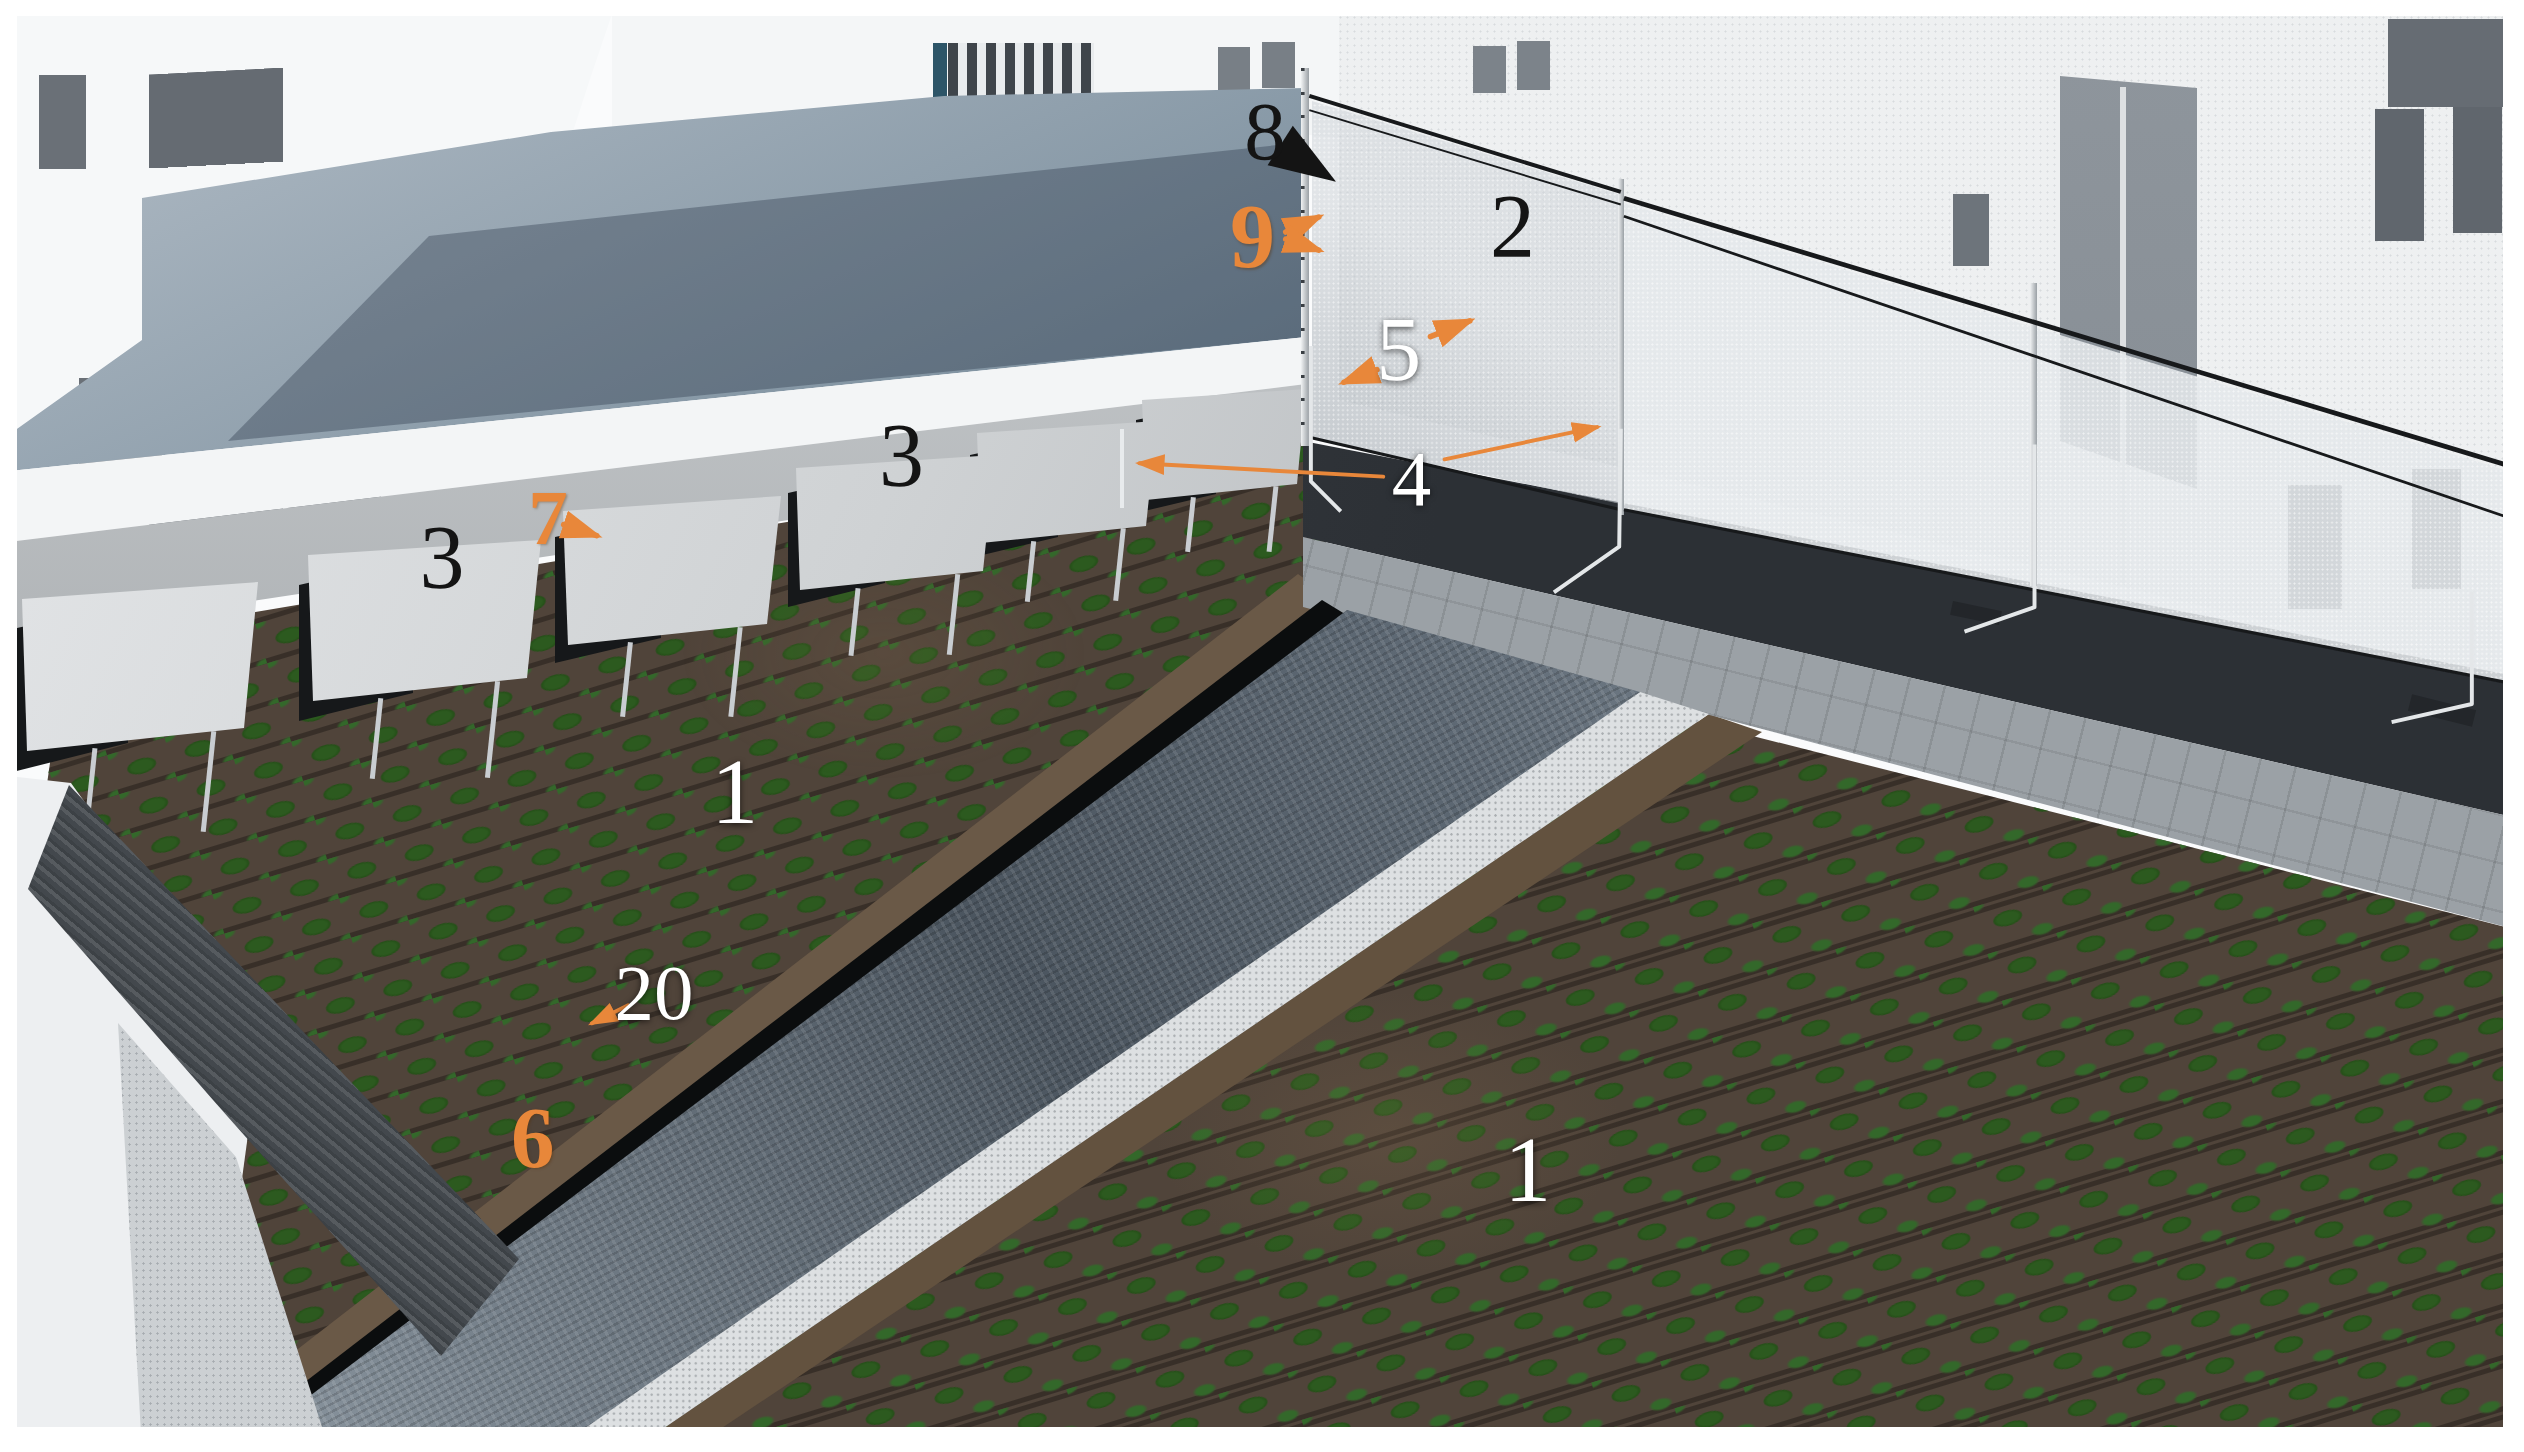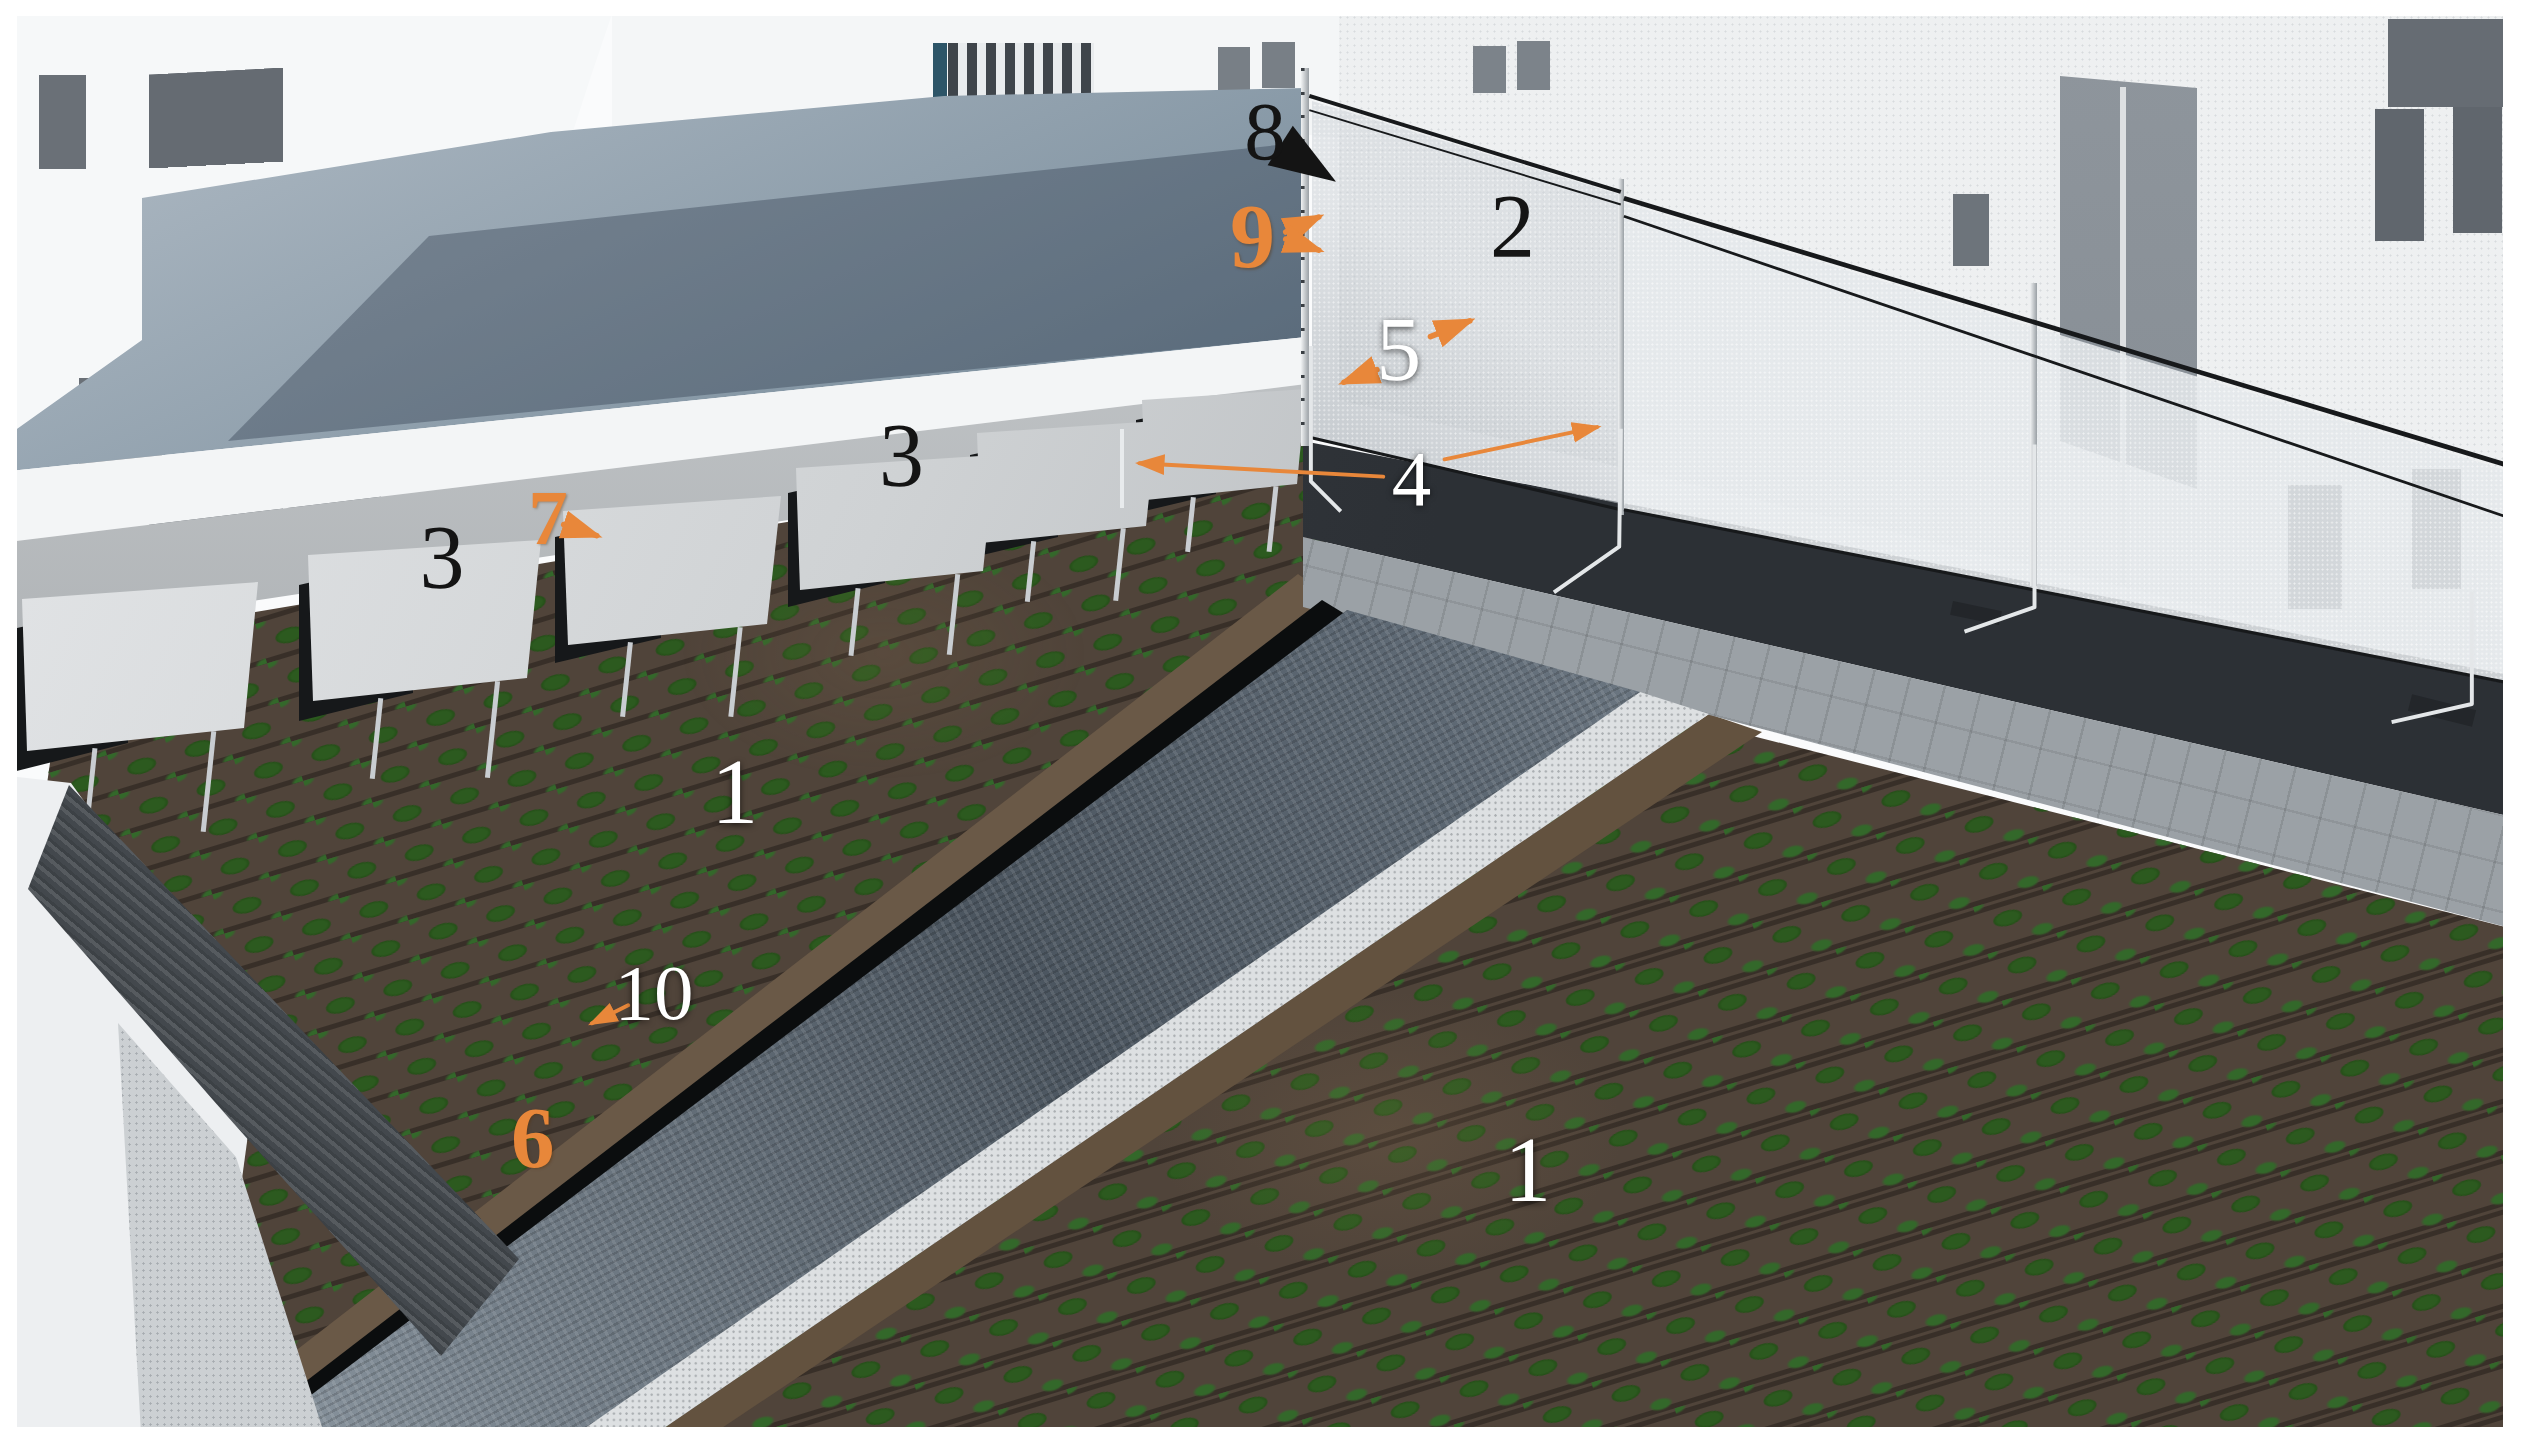--- a/index.html
+++ b/index.html
@@ -221,20 +221,20 @@
   <span class="co" style="left: 60.5%; top: 80.5%; font-size: 94px; color: rgb(255, 255, 255); text-shadow: rgba(0, 0, 0, 0.65) 0px 1.6px 6.3px;">1</span>
   <span class="co" style="left: 59.9%; top: 15.6%; font-size: 90px; color: rgb(20, 20, 20);">2</span>
   <span class="co" style="left: 17.5%; top: 38.4%; font-size: 90px; color: rgb(20, 20, 20);">3</span>
   <span class="co" style="left: 35.7%; top: 31.4%; font-size: 90px; color: rgb(20, 20, 20);">3</span>
   <span class="co" style="left: 55.9%; top: 32.9%; font-size: 79px; color: rgb(255, 255, 255); text-shadow: rgba(0, 0, 0, 0.65) 0px 1.6px 6.3px;">4</span>
   <span class="co" style="left: 55.4%; top: 24.1%; font-size: 90px; color: rgb(255, 255, 255); text-shadow: rgba(0, 0, 0, 0.65) 0px 1.6px 6.3px;">5</span>
   <span class="co" style="left: 21.1%; top: 78.3%; font-size: 87px; color: rgb(232, 135, 58); font-weight: 700; text-shadow: rgba(90, 45, 0, 0.35) 1.6px 1.6px 2.4px;">6</span>
   <span class="co" style="left: 21.7%; top: 35.6%; font-size: 79px; color: rgb(232, 135, 58); font-weight: 700; text-shadow: rgba(90, 45, 0, 0.35) 1.6px 1.6px 2.4px;">7</span>
   <span class="co" style="left: 50.1%; top: 9%; font-size: 83px; color: rgb(20, 20, 20);">8</span>
   <span class="co" style="left: 49.6%; top: 16.3%; font-size: 90px; color: rgb(232, 135, 58); font-weight: 700; text-shadow: rgba(90, 45, 0, 0.35) 1.6px 1.6px 2.4px;">9</span>
-  <span class="co" style="left: 25.9%; top: 68.3%; font-size: 79px; color: rgb(255, 255, 255); text-shadow: rgba(0, 0, 0, 0.65) 0px 1.6px 6.3px;">10</span>
+  <span class="co" style="left: 25.9%; top: 68.3%; font-size: 79px; color: rgb(255, 255, 255); text-shadow: rgba(0, 0, 0, 0.65) 0px 1.6px 6.3px;">20</span>
 
   <div class="frame" style="left:0;top:0;width:100%;height:15.7px;"></div>
   <div class="frame" style="left:0;bottom:0;width:100%;height:25px;"></div>
   <div class="frame" style="left:0;top:0;width:17.3px;height:100%;"></div>
   <div class="frame" style="right:0;top:0;width:22px;height:100%;"></div>
 </div>
 
 
 </body></html>

